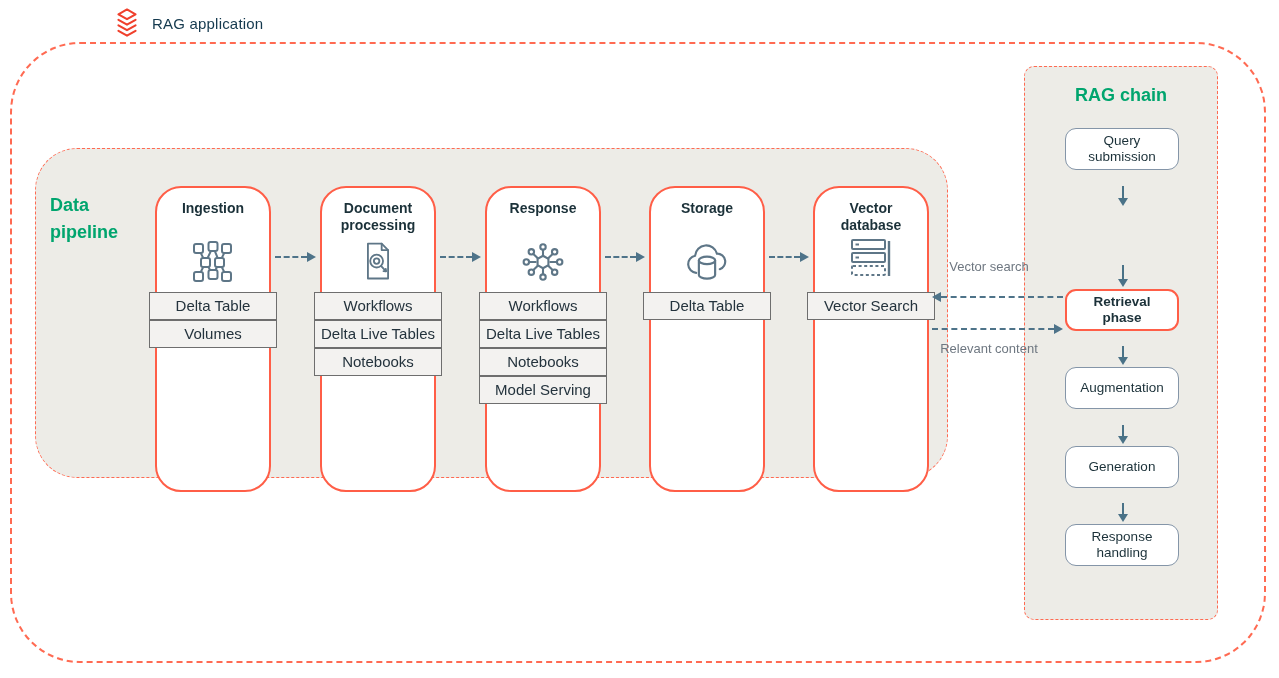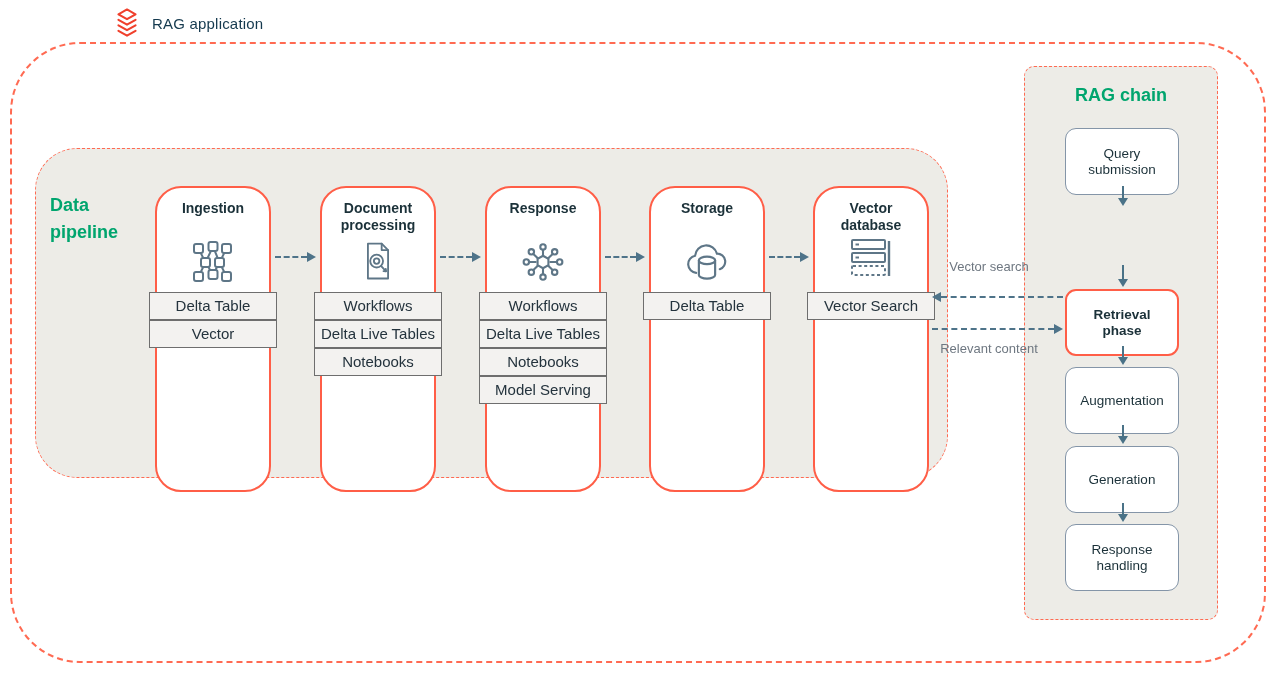--- a/index.html
+++ b/index.html
@@ -47,21 +47,21 @@
   .harrow .dash{flex:1;border-top:2px dashed #4E7389;}
   .head-r{width:0;height:0;border-left:9px solid #4E7389;border-top:5.5px solid transparent;border-bottom:5.5px solid transparent;}
   .head-l{width:0;height:0;border-right:9px solid #4E7389;border-top:5.5px solid transparent;border-bottom:5.5px solid transparent;}
   
   .chain-container{
     position:absolute;left:1024px;top:66px;width:194px;height:554px;
     background:#EDECE7;border:1.5px dashed #FF6A52;border-radius:10px;box-sizing:border-box;
   }
   .chain-title{margin-top:18px;text-align:center;font-size:18px;font-weight:bold;color:#00A56E;}
   .chain-step{
-    position:absolute;left:1065px;width:114px;height:67px;background:#ffffff;
+    position:absolute;left:1065px;width:114px;height:42px;background:#ffffff;
     border:1.5px solid #8495A8;border-radius:11px;box-sizing:border-box;
     display:flex;align-items:center;justify-content:center;
     font-size:13.5px;color:#1B3139;line-height:16px;text-align:center;padding:0 16px;
   }
   .chain-step.highlight{border:2px solid #FF5E47;font-weight:bold;}
   .varrow{position:absolute;left:1117px;width:11px;display:flex;flex-direction:column;align-items:center;}
   .varrow .vline{width:2px;flex:1;background:#4A7287;}
   .varrow .vhead{width:0;height:0;border-top:8px solid #4A7287;border-left:5.5px solid transparent;border-right:5.5px solid transparent;}
   
   .conn{position:absolute;height:14px;display:flex;align-items:center;}
@@ -101,21 +101,21 @@
         <rect x="33" y="5" width="9" height="9" rx="2" fill="#fff"></rect>
         <rect x="12" y="19" width="9" height="9" rx="2" fill="#fff"></rect>
         <rect x="26" y="19" width="9" height="9" rx="2" fill="#fff"></rect>
         <rect x="5" y="33" width="9" height="9" rx="2" fill="#fff"></rect>
         <rect x="19.5" y="31" width="9" height="9" rx="2" fill="#fff"></rect>
         <rect x="33" y="33" width="9" height="9" rx="2" fill="#fff"></rect>
       </svg>
     </div>
     <div class="stage-labels">
       <div class="label-box">Delta Table</div>
-      <div class="label-box">Vector</div>
+      <div class="label-box">Volumes</div>
     </div>
   </div>
 
   <div class="stage" style="left:320px">
     <div class="stage-title">Document processing</div>
     <div class="stage-icon">
       <svg width="44" height="46" viewBox="0 0 48 48" stroke="#5E7687" stroke-width="2" fill="none" stroke-linejoin="round" stroke-linecap="round">
         <path d="M13 4 H28 L35 11 V42 H13 Z"></path>
         <path d="M28 4 V11 H35"></path>
         <circle cx="22.5" cy="23" r="7" fill="#fff"></circle>

